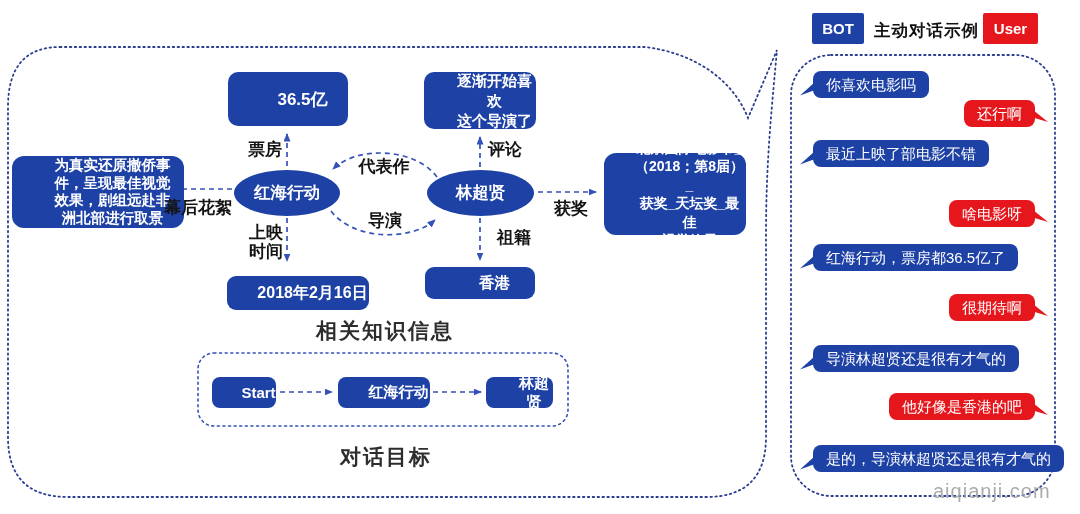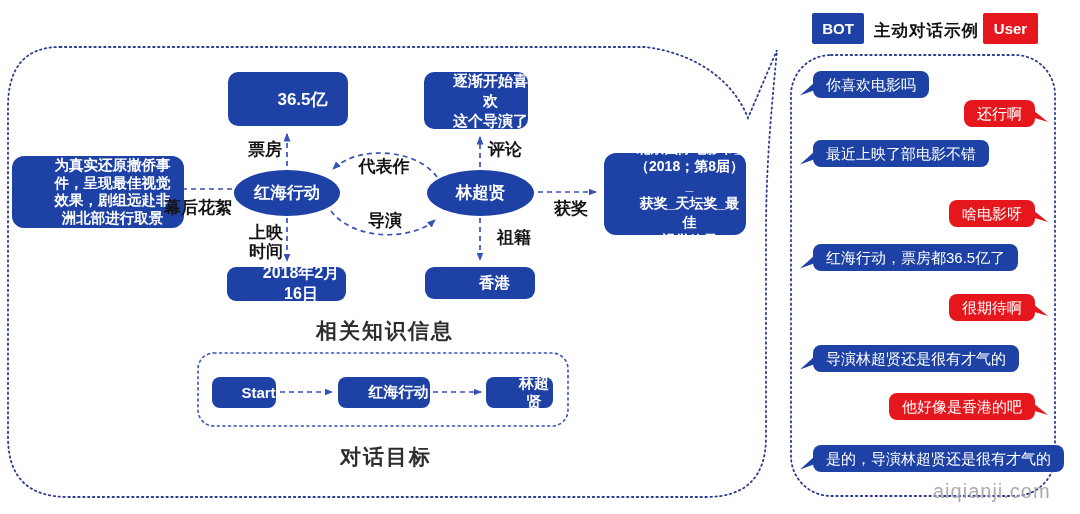--- a/index.html
+++ b/index.html
@@ -67,38 +67,38 @@
 
     <path class="edge" marker-end="url(#arr)" d="M 437 177 C 414 147 357 146 333 169"></path>
     <path class="edge" marker-end="url(#arr)" d="M 331 211 C 354 241 411 241 435 220"></path>
 
     <line class="edge" marker-end="url(#arr)" x1="280" y1="392" x2="332" y2="392"></line>
     <line class="edge" marker-end="url(#arr)" x1="433" y1="392" x2="481" y2="392"></line>
   </svg>
 
   <div class="node rect" style="left:228px;top:72px;width:120px;height:54px;font-size:17px;">36.5亿</div>
 
-  <div class="node rect pre" style="left:424px;top:72px;width:104px;height:57px;font-size:15px;line-height:20px;">逐渐开始喜欢
+  <div class="node rect pre" style="left:424px;top:72px;width:112px;height:57px;font-size:15px;line-height:20px;">逐渐开始喜欢
 这个导演了</div>
 
   <div class="node ellipse" style="left:234px;top:170px;width:106px;height:46px;font-size:16.5px;">红海行动</div>
 
   <div class="node ellipse" style="left:427px;top:170px;width:107px;height:46px;font-size:16.5px;">林超贤</div>
 
   <div class="node rect pre" style="left:604px;top:153px;width:142px;height:82px;font-size:14px;line-height:18.5px;border-radius:12px;">北京国际电影节_
 （2018；第8届）_
 获奖_天坛奖_最佳
 视觉效果</div>
 
   <div class="node rect pre" style="left:12px;top:156px;width:172px;height:72px;font-size:14.5px;line-height:17.5px;border-radius:12px;">为真实还原撤侨事
 件，呈现最佳视觉
 效果，剧组远赴非
 洲北部进行取景</div>
 
-  <div class="node rect" style="left:227px;top:267px;width:119px;height:34px;font-size:16px;border-radius:9px;">2018年2月16日</div>
+  <div class="node rect" style="left:227px;top:276px;width:142px;height:34px;font-size:16px;border-radius:9px;">2018年2月16日</div>
 
   <div class="node rect" style="left:425px;top:267px;width:110px;height:32px;font-size:15.5px;border-radius:9px;">香港</div>
 
   <div class="elabel" style="left:243px;top:140px;width:44px;">票房</div>
   <div class="elabel" style="left:483px;top:140px;width:44px;">评论</div>
   <div class="elabel" style="left:352px;top:157px;width:64px;">代表作</div>
   <div class="elabel" style="left:360px;top:211px;width:50px;">导演</div>
   <div class="elabel" style="left:549px;top:199px;width:44px;">获奖</div>
   <div class="elabel" style="left:492px;top:228px;width:44px;">祖籍</div>
   <div class="elabel" style="left:159px;top:198px;width:78px;">幕后花絮</div>

